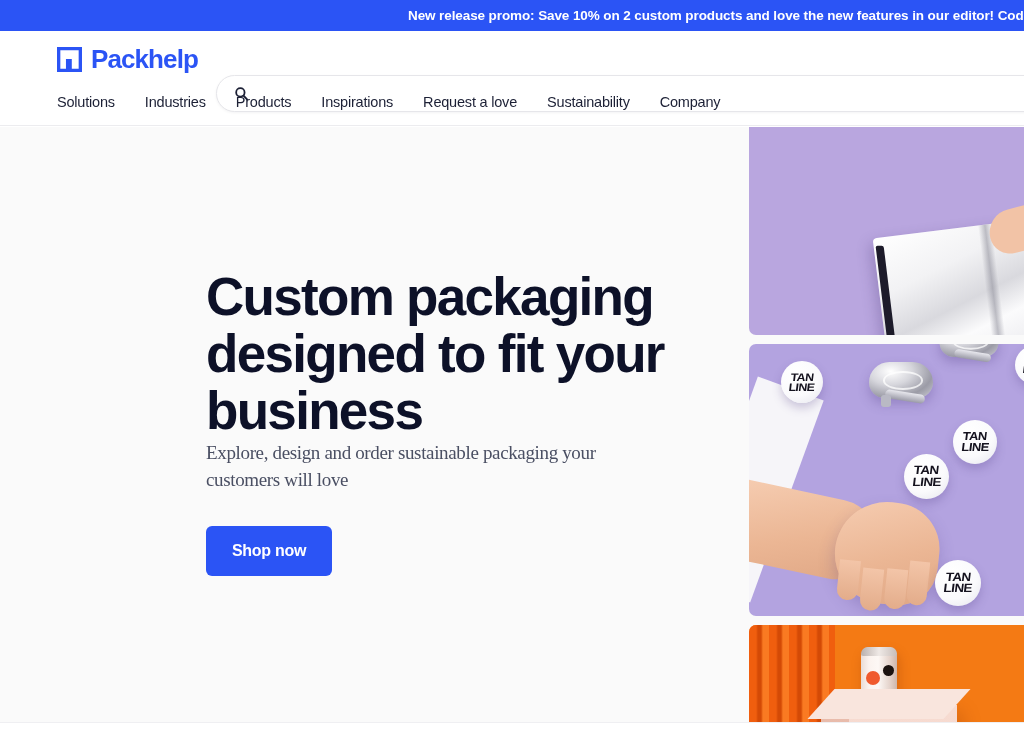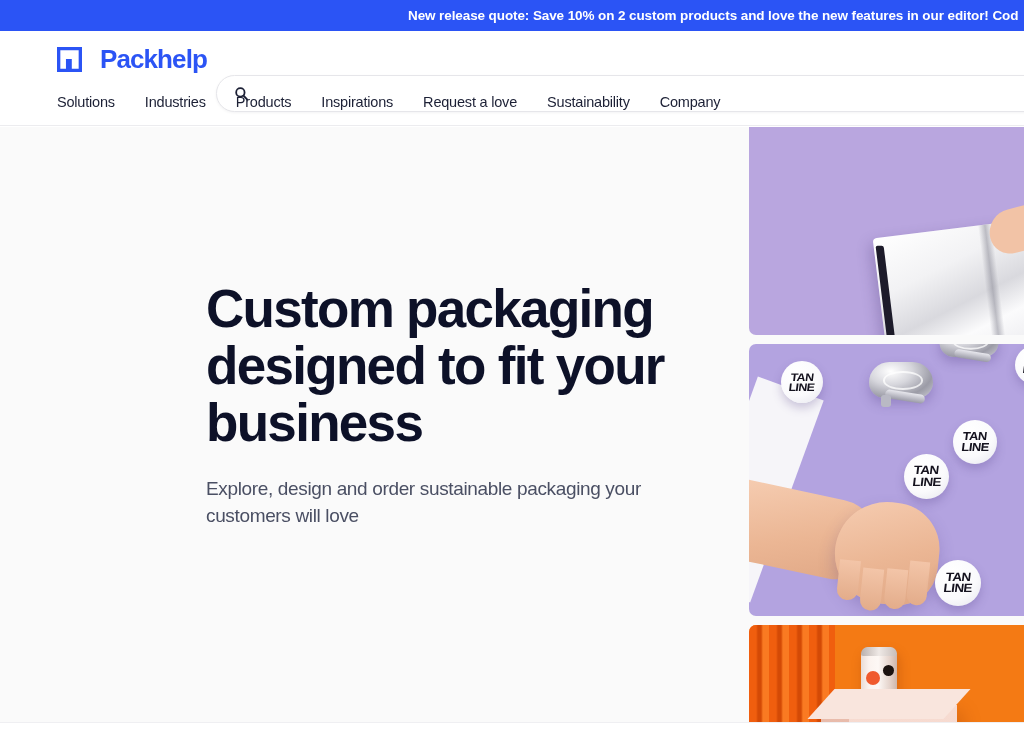--- a/index.html
+++ b/index.html
@@ -36,21 +36,21 @@
   
   .site-header {
     position: absolute; top: 31px; left: 0;
     width: 1024px; height: 95px;
     background: #ffffff;
     border-bottom: 1px solid #ECECEF;
   }
 
   .logo {
     position: absolute; left: 57px; top: 16px;
-    display: flex; gap: 18px;
+    display: flex; gap: 9px;
     text-decoration: none;
   }
   .logo-mark { width: 25px; height: 25px; display: block; }
   .logo-text {
     color: #2B54F5;
     font-size: 26px;
     font-weight: 700;
     letter-spacing: -0.9px;
     line-height: 25px;
   }
@@ -103,29 +103,28 @@
   .hero-copy {
     position: absolute; left: 206px; top: 141px;
     width: 470px;
   }
   .hero-title {
     font-size: 53px;
     line-height: 57px;
     font-weight: 700;
     color: #0D1128;
     letter-spacing: -1.7px;
-    margin-top: 12px;
   }
   .hero-sub {
-    margin-top: 24px;
     font-size: 19px;
     line-height: 27px;
     color: #4A4F63;
     letter-spacing: -0.35px;
     max-width: 440px;
+    font-family: Liberation Serif, serif;
   }
   .shop-now {
     display: inline-block;
     margin-top: 33px;
     background: #2B54F5;
     color: #ffffff;
     border: none;
     border-radius: 6px;
     padding: 0 26px;
     height: 50px;
@@ -311,21 +310,21 @@
     width: 1024px; height: 24px;
     background: #FFFFFF;
     border-top: 1px solid #EFEFF2;
   }
 </style>
 </head>
 <body>
 
 <div class="promo-banner">
   <div class="promo-inner">
-    <b>New release quote:</b><span class="reg"> Save </span><b>10% on 2 custom products</b><span class="reg"> and love the new features in our editor! </span><span class="code">Cod</span>
+    <b>New release promo:</b><span class="reg"> Save </span><b>10% on 2 custom products</b><span class="reg"> and love the new features in our editor! </span><span class="code">Cod</span>
   </div>
 </div>
 
 <header class="site-header">
 
   <a class="logo" href="#">
     <svg class="logo-mark" viewBox="0 0 24 24">
       <path d="M1.6 1.6 H22.4 V22.4 H12.6 V13.2 H10.2 V22.4 H1.6 Z" fill="none" stroke="#2B54F5" stroke-width="3.2" stroke-linejoin="miter"></path>
     </svg>
     <span class="logo-text">Packhelp</span>
@@ -347,20 +346,21 @@
     <a class="nav-item" href="#">Sustainability</a>
     <a class="nav-item" href="#">Company</a>
   </nav>
 </header>
 
 <section class="hero">
 
   <div class="hero-copy">
     <h1 class="hero-title">Custom packaging designed to fit your business</h1>
     <p class="hero-sub">Explore, design and order sustainable packaging your customers will love</p>
+    <button class="shop-now">Shop now</button>
   </div>
 
   <div class="hero-gallery">
 
     <div class="gallery-tile tile-mailer">
       <div class="mailer-bag">
         <div class="mailer-fold"></div>
         <div class="mailer-crease"></div>
       </div>
       <div class="mailer-hand"></div>

